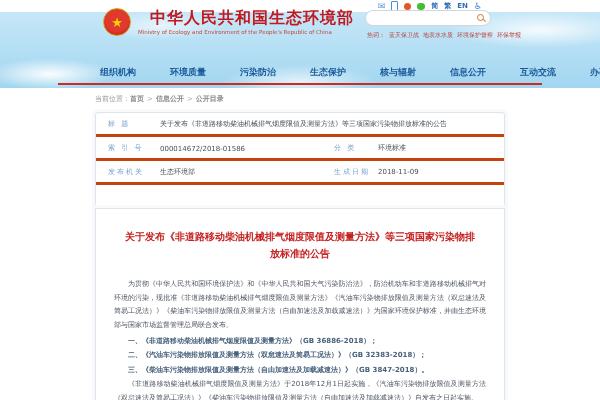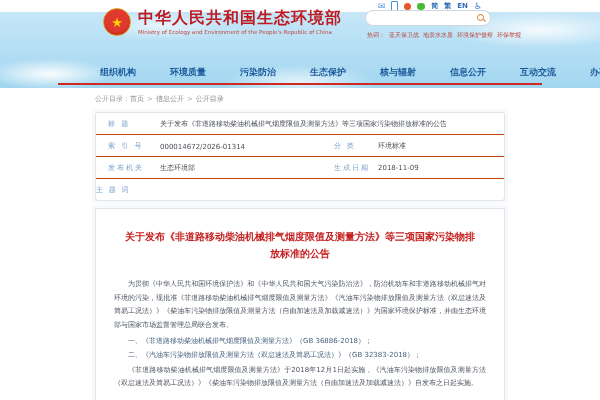--- a/index.html
+++ b/index.html
@@ -21,58 +21,58 @@
   .sky{position:absolute;top:12px;left:0;width:600px;height:76px;
     background:
       radial-gradient(ellipse 90px 22px at 50px 62px, rgba(255,255,255,.95), rgba(255,255,255,0) 70%),
       radial-gradient(ellipse 130px 26px at 540px 18px, rgba(255,255,255,.85), rgba(255,255,255,0) 70%),
       radial-gradient(ellipse 110px 24px at 300px 70px, rgba(255,255,255,.7), rgba(255,255,255,0) 70%),
       radial-gradient(ellipse 90px 20px at 160px 14px, rgba(255,255,255,.6), rgba(255,255,255,0) 70%),
       linear-gradient(#c6e7f8, #a2d6f0);}
   .brand{position:absolute;left:103px;top:8px;display:flex;align-items:center;cursor:pointer;}
   .emblem{width:26px;height:26px;border-radius:50%;background:radial-gradient(circle at 50% 42%, #e03a2f 0 55%, #b01212 100%);border:1px solid #d4a017;display:flex;align-items:center;justify-content:center;color:#ffd700;font-size:13px;line-height:13px;}
   .brand-text{margin-left:7px;}
-  .site-title{font-size:16px;font-weight:bold;color:#c01920;letter-spacing:1px;line-height:18px;}
+  .site-title{font-size:16px;font-weight:bold;color:#c01920;letter-spacing:1px;line-height:18px;margin-left:12px;}
   .site-sub{font-size:6px;color:#c2483f;transform:scale(.92);transform-origin:left top;margin-top:1px;white-space:nowrap;}
 
   .searchbox{position:absolute;left:365px;top:10px;width:124px;height:14px;background:#fff;border:1px solid #cfd8de;border-radius:9px;display:flex;align-items:center;}
   .search-input{flex:1;border:none;outline:none;background:transparent;height:10px;font-size:7px;padding:0 4px;}
   .mag{position:relative;width:10px;height:10px;margin-right:4px;cursor:pointer;}
   .mag::before{content:"";position:absolute;left:1px;top:1px;width:5px;height:5px;border:1px solid #d07a2a;border-radius:50%;}
   .mag::after{content:"";position:absolute;left:7px;top:7px;width:3px;height:1px;background:#d07a2a;transform:rotate(45deg);}
   .hotwords{position:absolute;left:367px;top:31px;font-size:6px;color:#b8413a;white-space:nowrap;}
   .hotwords span{margin-right:4px;}
   .hotwords .hw{cursor:pointer;}
 
   
   .nav{position:absolute;left:100px;top:66px;width:400px;display:flex;justify-content:space-between;gap:34px;}
   .nav-item{font-size:9px;font-weight:bold;color:#1b5a9b;cursor:pointer;white-space:nowrap;}
   .nav-line{position:absolute;left:58px;top:83px;width:484px;height:2px;background:#cf2a21;}
 
   
   .crumb{position:absolute;left:95px;top:94px;font-size:7px;color:#999;}
-  .crumb a{color:#888;text-decoration:none;cursor:pointer;}
+  .crumb a{color:#888;text-decoration:none;cursor:pointer;font-weight:bold;}
   .crumb .sep{margin:0 3px;color:#aaa;}
 
   
   .meta-box{position:absolute;left:95px;top:112px;width:408px;background:#fff;border:1px solid #dfe5ec;border-radius:3px;box-shadow:0 0 0 3px #f7f9fb;}
-  .meta-row{display:flex;align-items:center;min-height:21px;border-bottom:1px solid #c2410c;font-size:7px;}
+  .meta-row{display:flex;align-items:center;min-height:21px;border-bottom:3px solid #c2410c;font-size:7px;}
   .meta-row:last-child{border-bottom:none;}
   .meta-label{width:52px;padding-left:12px;color:#7aa3cc;letter-spacing:2px;flex-shrink:0;}
   .meta-value{color:#4a4f55;}
   .meta-cell-l{display:flex;align-items:flex-end;width:238px;flex-shrink:0;}
   .meta-cell-r{display:flex;align-items:center;flex:1;}
-  .meta-cell-r .meta-label{width:44px;padding-left:0;font-family:Liberation Serif, serif;}
+  .meta-cell-r .meta-label{width:44px;padding-left:0;}
 
   
   .article-box{position:absolute;left:95px;top:208px;width:408px;height:220px;background:#fff;border:1px solid #dfe5ec;box-shadow:0 0 0 3px #f7f9fb;}
   .art-title{margin:20px 28px 0 28px;text-align:center;font-size:10px;font-weight:bold;color:#c52222;line-height:1.65;}
   .art-body{margin:16px 18px 0 18px;font-size:7px;line-height:1.95;color:#4d5560;}
   .p-indent{text-indent:2em;text-align:justify;margin:0 0 2px 0;}
-  .std-list{color:#47617c;}
+  .std-list{color:#47617c;font-weight:bold;}
   .std-line{text-indent:2em;margin:1px 0;white-space:nowrap;}
 </style>
 </head>
 <body>
 
 <div id="screen">
 
   <div class="topbar">
     <div class="topbar-icons">
       <span class="ticon mail-i">✉</span>
@@ -111,61 +111,58 @@
     <span class="nav-item">生态保护</span>
     <span class="nav-item">核与辐射</span>
     <span class="nav-item">信息公开</span>
     <span class="nav-item">互动交流</span>
     <span class="nav-item">办事服务</span>
     <span class="nav-item">党风廉政</span>
   </div>
   <div class="nav-line"></div>
 
   <div class="crumb">
-    <span>公开目录：</span><a>首页</a><span class="sep">&gt;</span><a>信息公开</a><span class="sep">&gt;</span><a>公开目录</a>
+    <span>当前位置：</span><a>首页</a><span class="sep">&gt;</span><a>信息公开</a><span class="sep">&gt;</span><a>公开目录</a>
   </div>
 
   <div class="meta-box">
     <div class="meta-row">
       <span class="meta-label">标  题</span>
       <span class="meta-value">关于发布《非道路移动柴油机械排气烟度限值及测量方法》等三项国家污染物排放标准的公告</span>
     </div>
     <div class="meta-row">
       <div class="meta-cell-l">
         <span class="meta-label">索 引 号</span>
-        <span class="meta-value">000014672/2026-01314</span>
+        <span class="meta-value">000014672/2018-01586</span>
       </div>
       <div class="meta-cell-r">
         <span class="meta-label">分  类</span>
         <span class="meta-value">环境标准</span>
       </div>
     </div>
     <div class="meta-row">
       <div class="meta-cell-l">
         <span class="meta-label">发布机关</span>
         <span class="meta-value">生态环境部</span>
       </div>
       <div class="meta-cell-r">
         <span class="meta-label">生成日期</span>
         <span class="meta-value">2018-11-09</span>
       </div>
     </div>
     <div class="meta-row">
-      <div class="meta-cell-r">
-        <span class="meta-label">主 题 词</span>
-        <span class="meta-value"></span>
-      </div>
     </div>
   </div>
 
   <div class="article-box">
     <div class="art-title">关于发布《非道路移动柴油机械排气烟度限值及测量方法》等三项国家污染物排放标准的公告</div>
     <div class="art-body">
       <p class="p-indent">为贯彻《中华人民共和国环境保护法》和《中华人民共和国大气污染防治法》，防治机动车和非道路移动机械排气对环境的污染，现批准《非道路移动柴油机械排气烟度限值及测量方法》《汽油车污染物排放限值及测量方法（双怠速法及简易工况法）》《柴油车污染物排放限值及测量方法（自由加速法及加载减速法）》为国家环境保护标准，并由生态环境部与国家市场监督管理总局联合发布。</p>
       <div class="std-list">
         <div class="std-line">一、《非道路移动柴油机械排气烟度限值及测量方法》（GB 36886-2018）；</div>
         <div class="std-line">二、《汽油车污染物排放限值及测量方法（双怠速法及简易工况法）》（GB 32383-2018）；</div>
+        <div class="std-line">三、《柴油车污染物排放限值及测量方法（自由加速法及加载减速法）》（GB 3847-2018）。</div>
       </div>
       <p class="p-indent">《非道路移动柴油机械排气烟度限值及测量方法》于2018年12月1日起实施，《汽油车污染物排放限值及测量方法（双怠速法及简易工况法）》《柴油车污染物排放限值及测量方法（自由加速法及加载减速法）》自发布之日起实施。</p>
     </div>
   </div>
 
 </div>
 
 </body></html>

